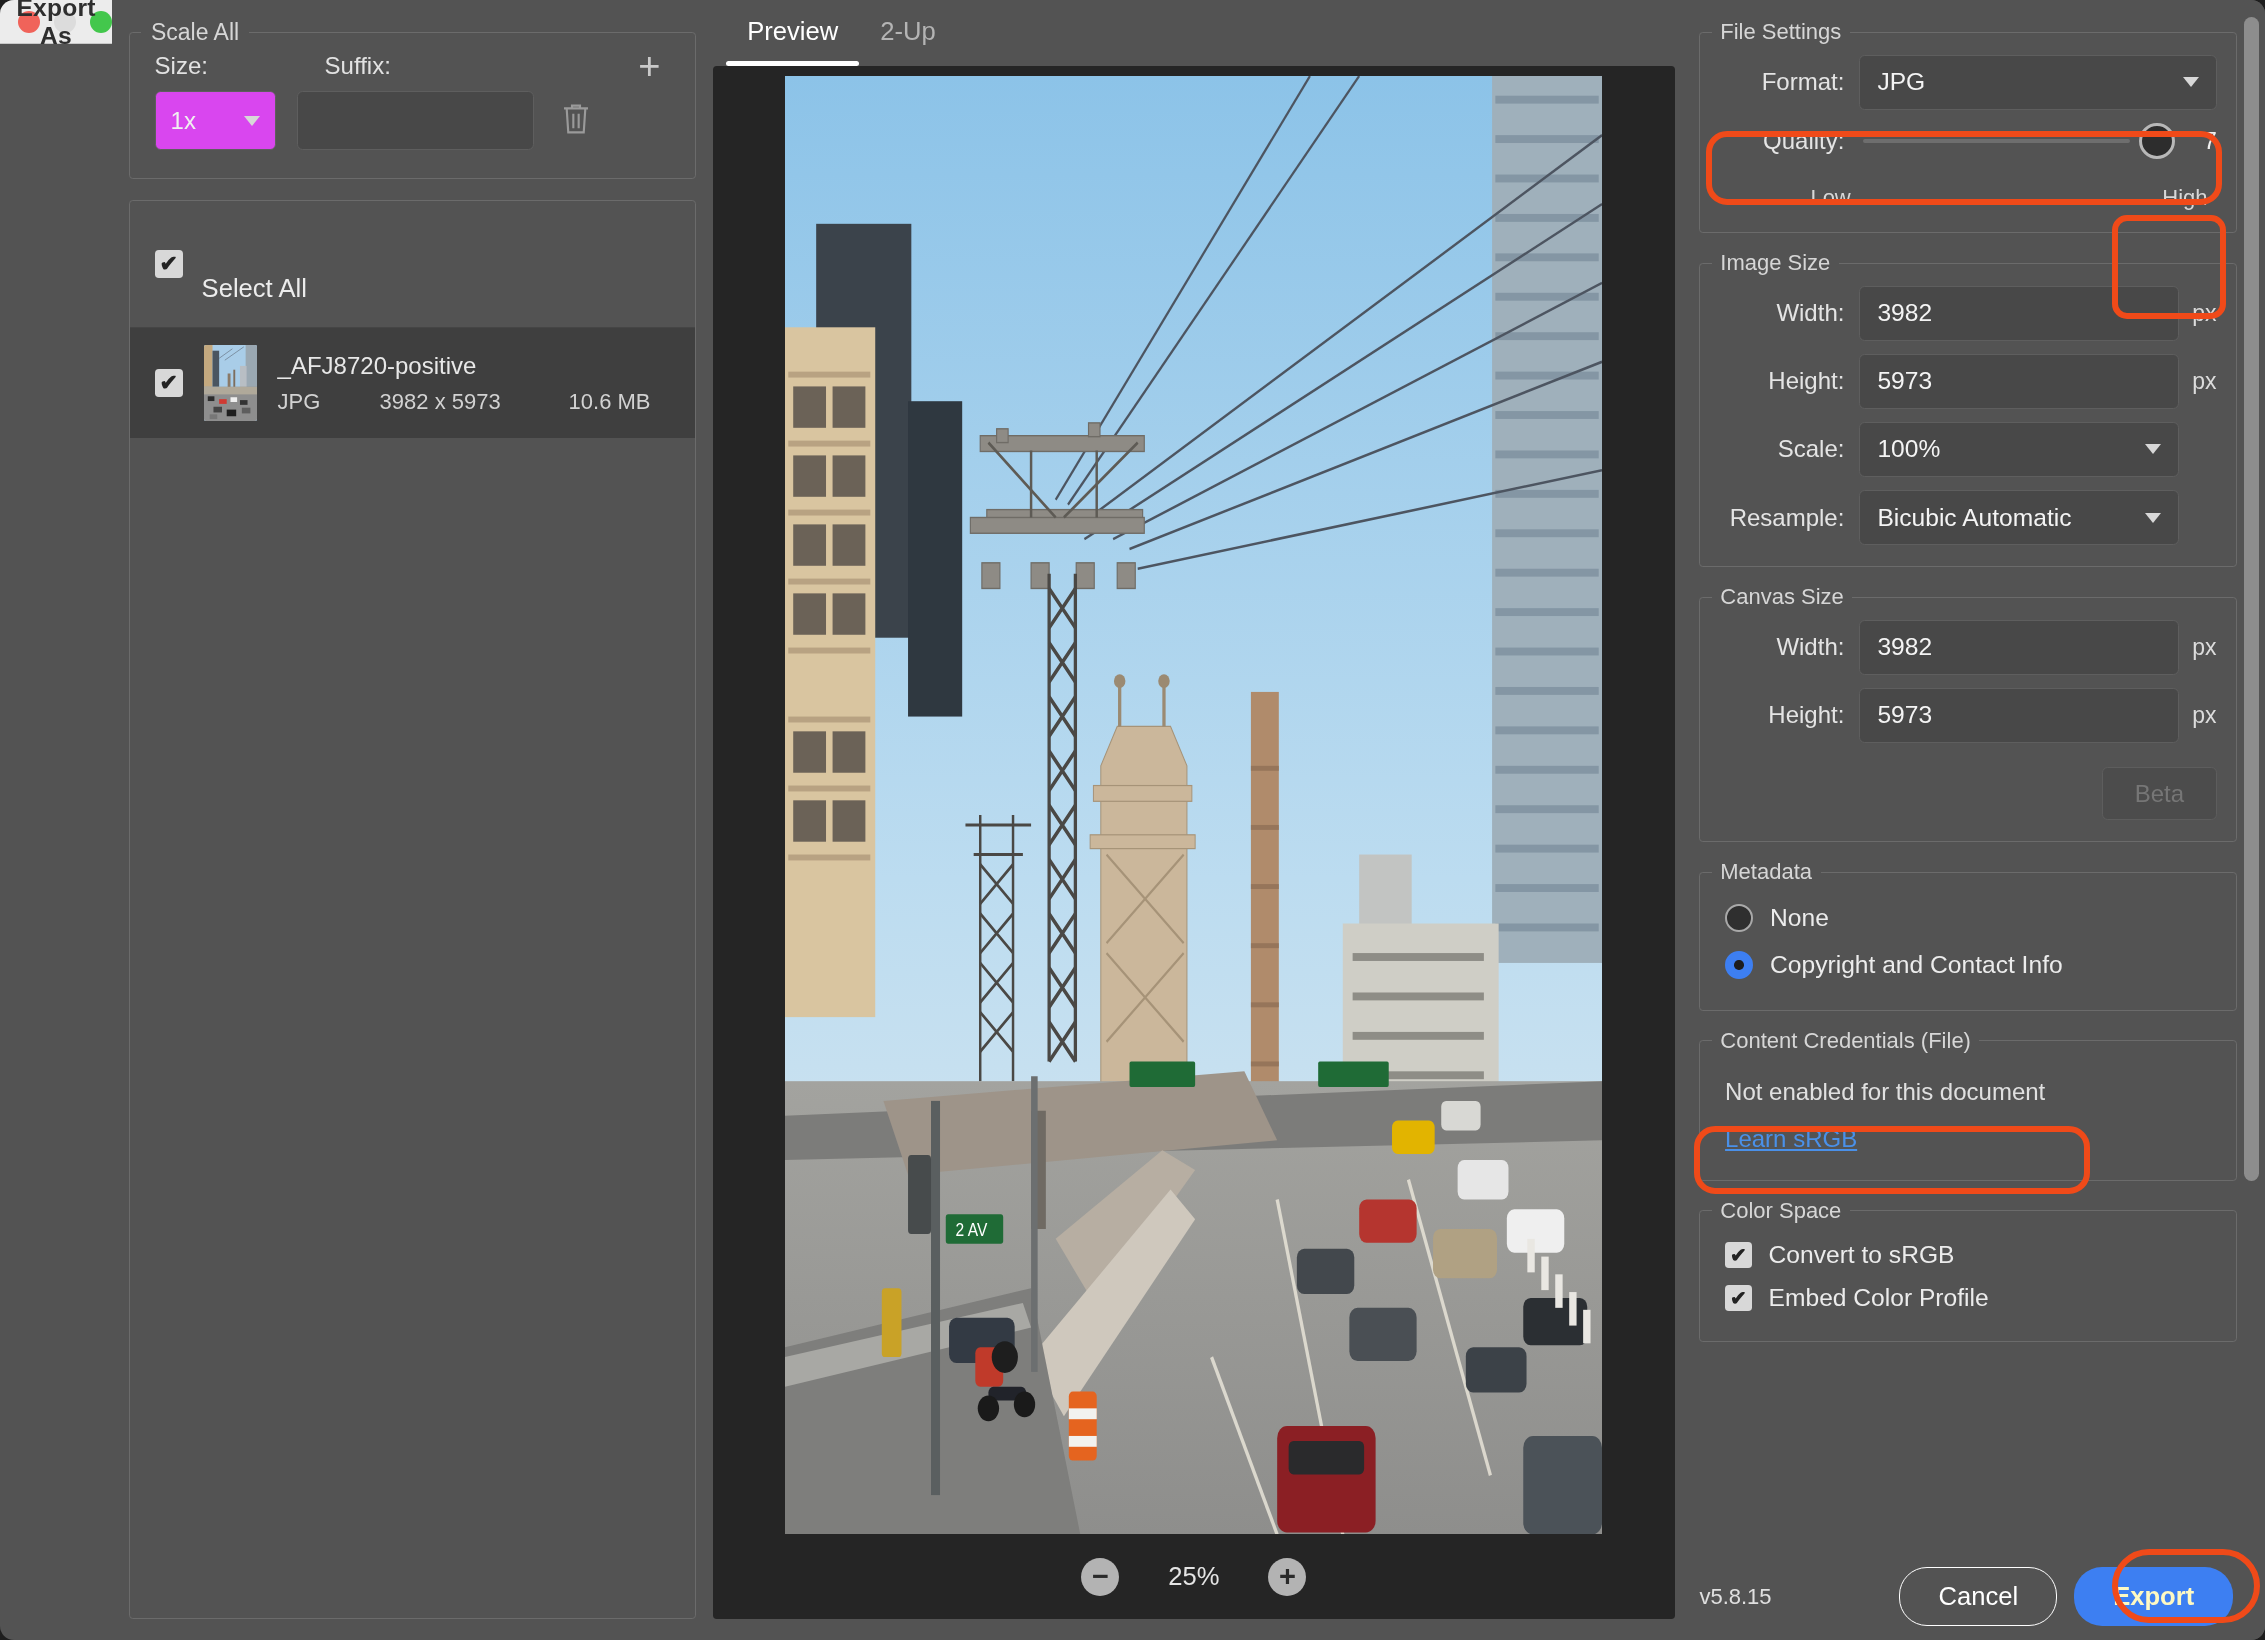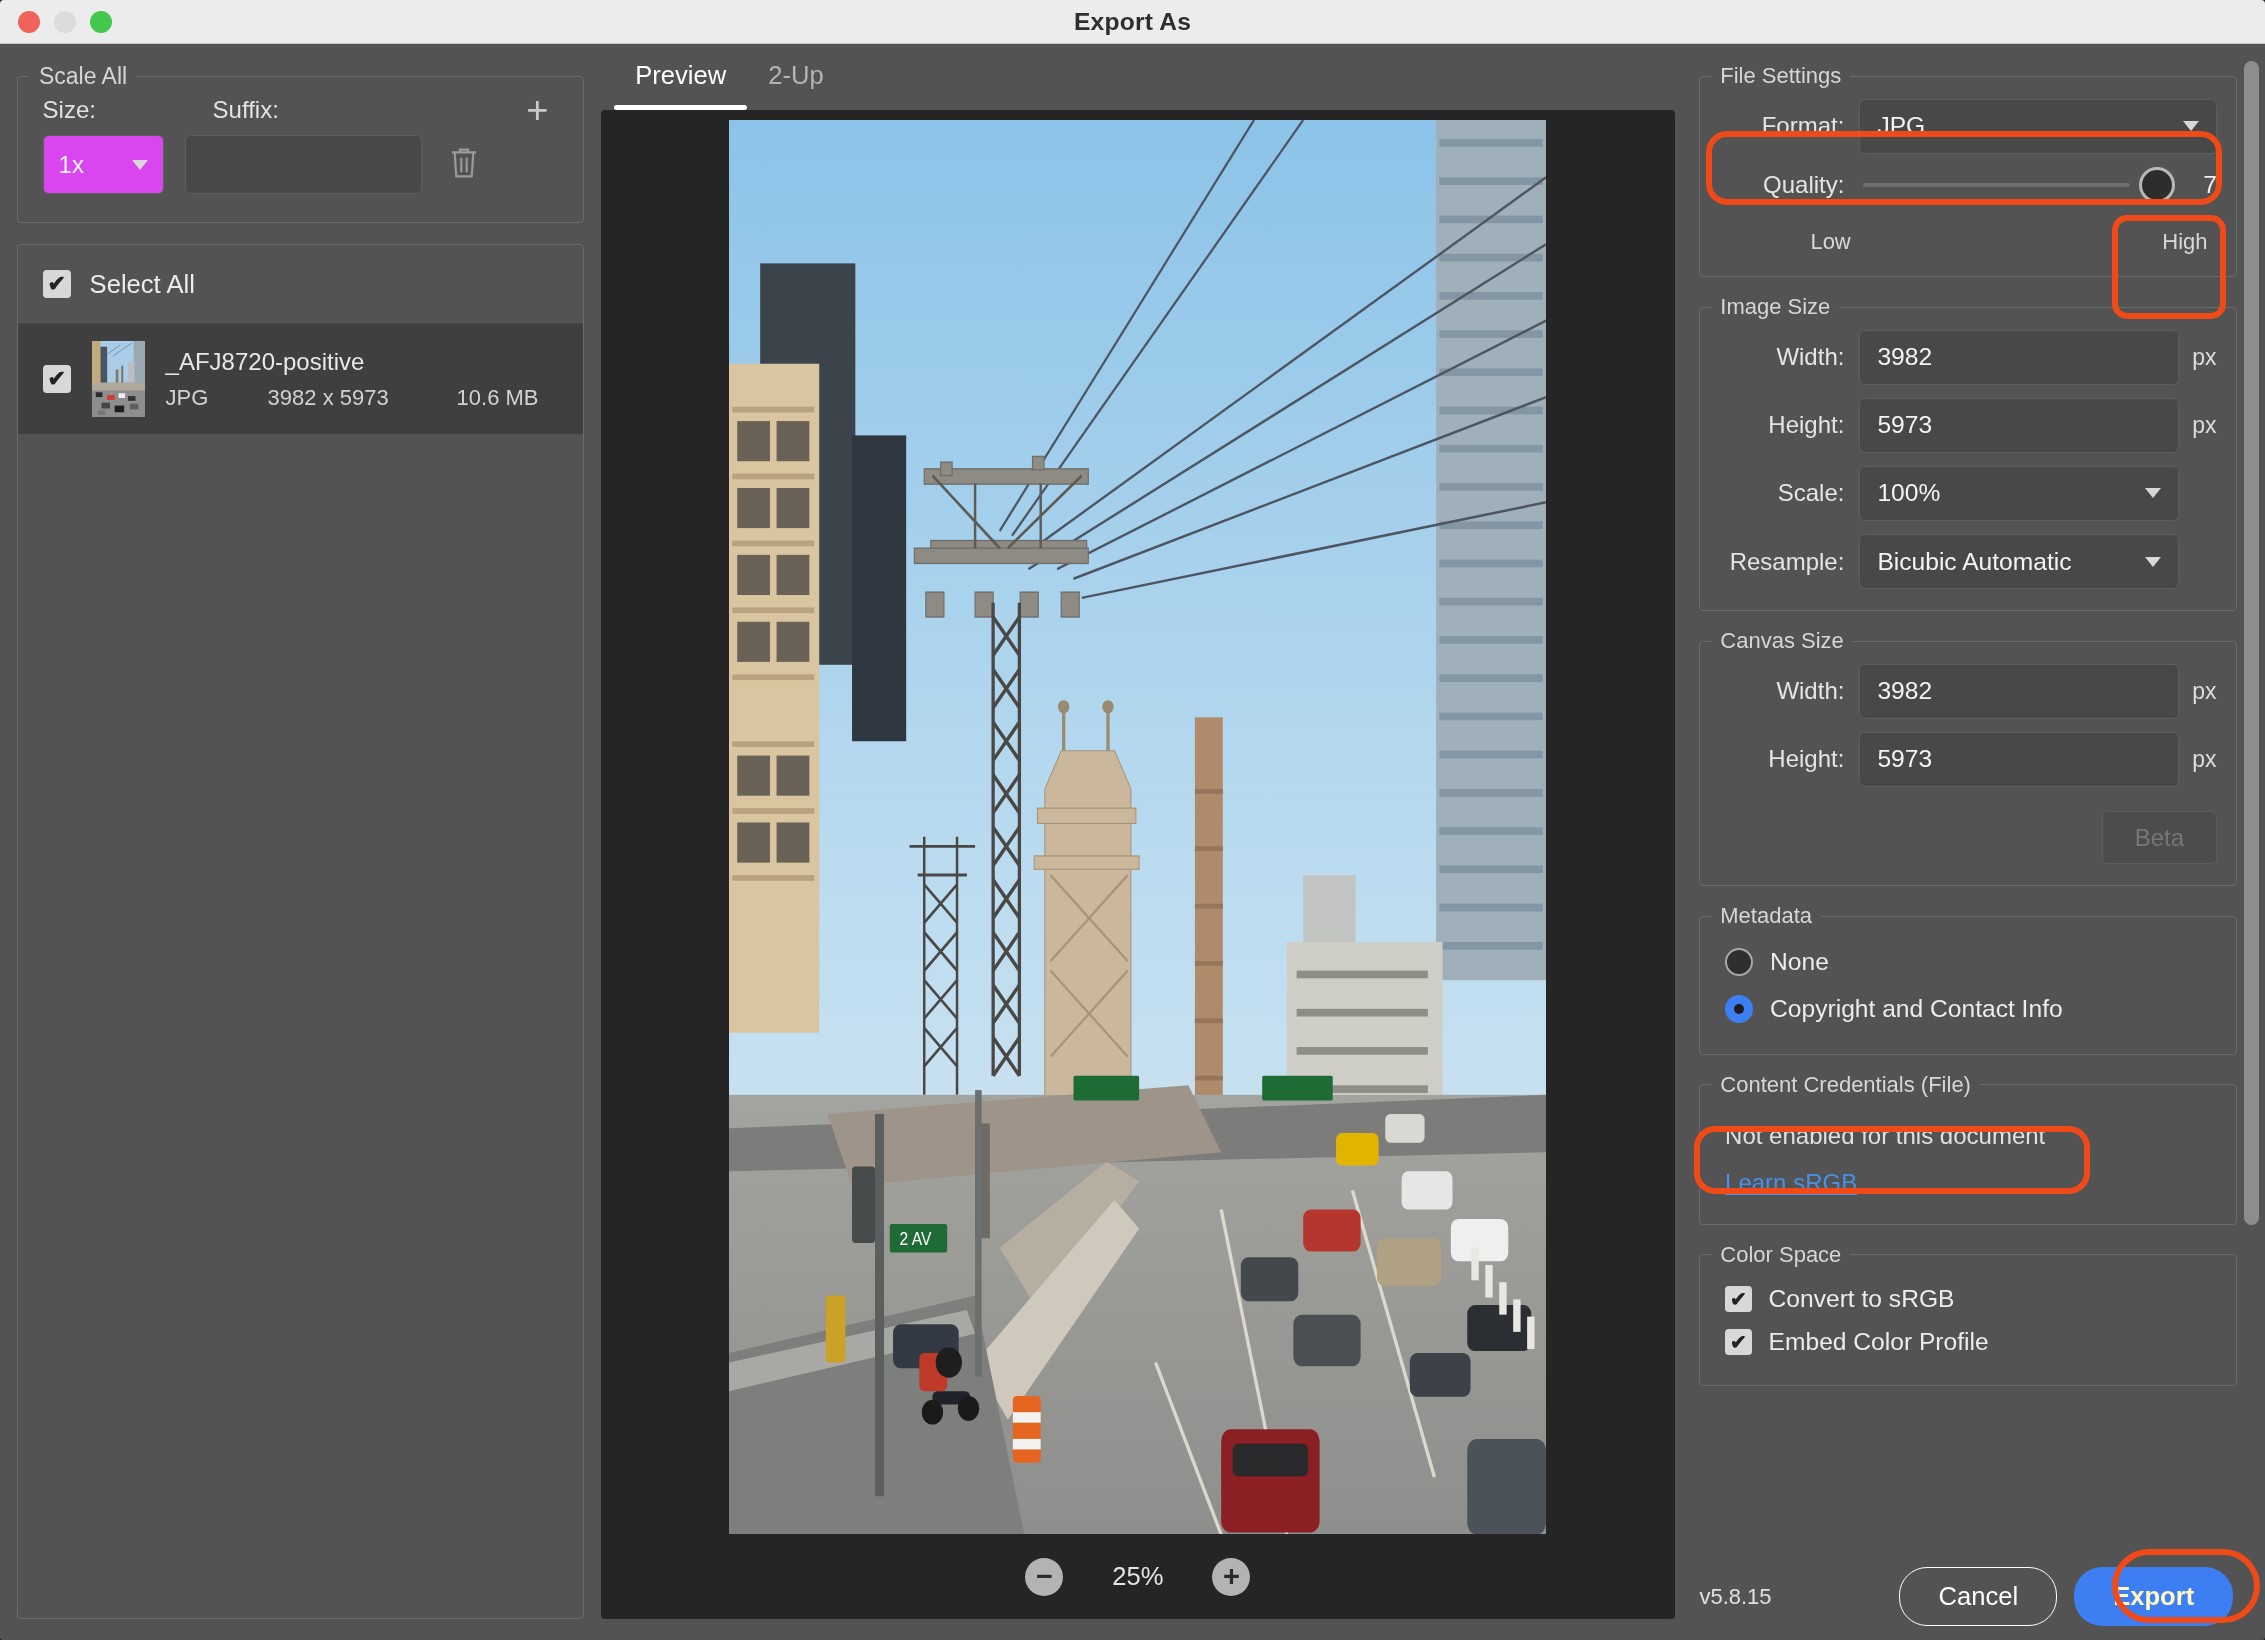--- a/index.html
+++ b/index.html
@@ -5,23 +5,23 @@
   * { box-sizing: border-box; margin: 0; padding: 0; }
   html, body {
     width: 2266px; height: 1641px;
     background: #1e1e1e;
     font-family: "Liberation Sans", sans-serif;
     overflow: hidden;
   }
   .window {
     position: absolute; inset: 0;
     background: #535353;
-    border-radius: 4px;
+    border-radius: 14px;
     overflow: hidden;
-    display: flex; flex-direction: column;
+    display: flex; flex-direction: row;
   }
   
   .titlebar {
     height: 44px; flex: 0 0 44px;
     background: #ececec;
     position: relative;
     display: flex; align-items: center;
     border-bottom: 0.9px solid #c8c8c8;
   }
   .traffic { display: flex; gap: 14px; margin-left: 18px; }
@@ -86,21 +86,21 @@
     display: flex; align-items: center; gap: 19px;
     padding: 24.6px 0 24.6px 24.6px;
     border-bottom: 0.9px solid #454545;
   }
   .cbx {
     width: 28px; height: 28px; border-radius: 3.8px; background: #d8d8d8;
     display: flex; align-items: center; justify-content: center;
     color: #242424; font-size: 22px; font-weight: bold; cursor: pointer;
     flex: 0 0 28px;
   }
-  .selectall-label { font-size: 25.6px; color: #ececec; }
+  .selectall-label { font-size: 25.6px; color: #ececec; margin-top: 48px; }
   .file-row {
     display: flex; align-items: center; gap: 21px;
     padding: 17px 23px 17px 24.6px;
     background: #3f3f3f;
     cursor: pointer;
   }
   .thumb {
     width: 53px; height: 76px; flex: 0 0 53px;
     border-radius: 1.9px; overflow: hidden; position: relative;
     background: linear-gradient(#a8cbe6, #9ab5c4);

